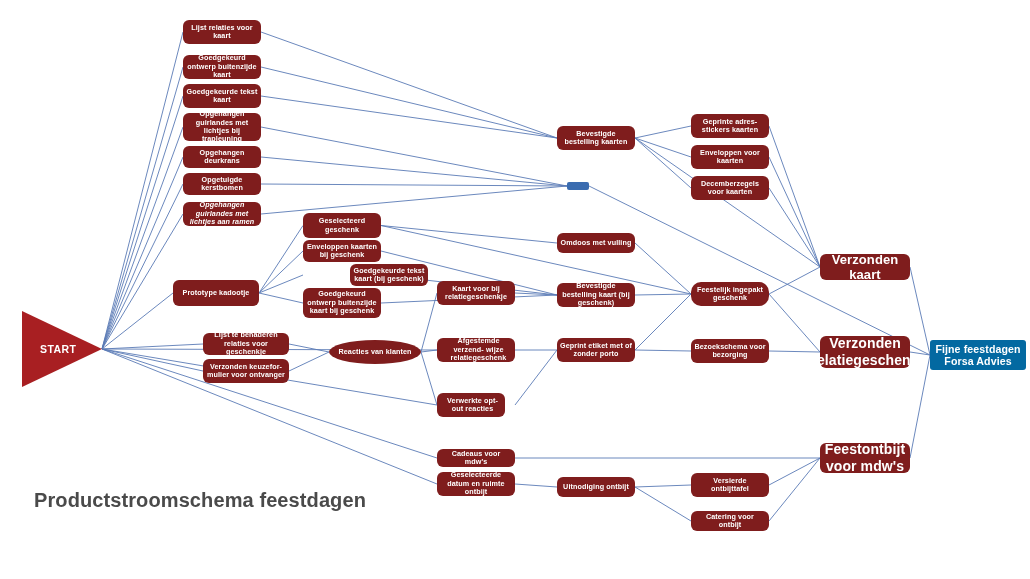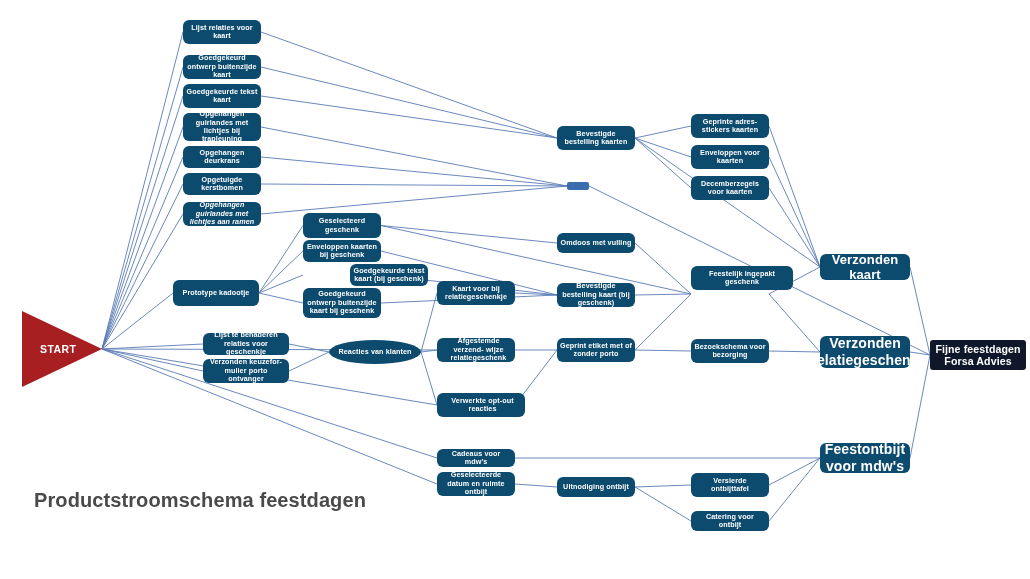--- a/index.html
+++ b/index.html
@@ -19,41 +19,41 @@
     position: absolute;
     left: 0;
     top: 0;
     width: 1030px;
     height: 579px;
     pointer-events: none;
   }
   .node {
     position: absolute;
     box-sizing: border-box;
-    background: #0c4a6e;
+    background: #7f1d1d;
     color: #ffffff;
     border-radius: 6px;
     display: flex;
     align-items: center;
     justify-content: center;
     text-align: center;
     font-weight: bold;
     line-height: 1.18;
     padding: 2px 3px;
     letter-spacing: 0.1px;
     z-index: 3;
   }
   .node.small  { font-size: 7.2px; }
   .node.medium { font-size: 14px; }
   .node.large  { font-size: 13px; }
   .node.ellipse {
     border-radius: 50%;
   }
   .node.terminal {
-    background: #0f172a;
+    background: #0369a1;
     font-size: 10.6px;
     border-radius: 3px;
   }
   .start-shape {
     position: absolute;
     z-index: 3;
     display: flex;
     align-items: center;
   }
   .start-tri {
@@ -203,32 +203,32 @@
       <div class="node small" style="left: 303px; top: 288px; width: 78px; height: 30px;">
         <span>Goedgekeurd ontwerp buitenzijde kaart bij geschenk</span>
       </div>
       <div class="node small" style="left: 173px; top: 280px; width: 86px; height: 26px;">
         <span>Prototype kadootje</span>
       </div>
       <div class="node small" style="left: 203px; top: 333px; width: 86px; height: 22px;">
         <span>Lijst te benaderen relaties voor geschenkje</span>
       </div>
       <div class="node small" style="left: 203px; top: 359px; width: 86px; height: 24px;">
-        <span>Verzonden keuzefor- mulier porto ontvanger</span>
+        <span>Verzonden keuzefor- mulier voor ontvanger</span>
       </div>
       <div class="node small ellipse" style="left: 329px; top: 340px; width: 92px; height: 24px;">
         <span>Reacties van klanten</span>
       </div>
       <div class="node small" style="left: 437px; top: 281px; width: 78px; height: 24px;">
         <span>Kaart voor bij relatiegeschenkje</span>
       </div>
       <div class="node small" style="left: 437px; top: 338px; width: 78px; height: 24px; padding-left: 8px;">
         <span>Afgestemde verzend- wijze relatiegeschenk</span>
       </div>
-      <div class="node small" style="left: 437px; top: 393px; width: 88px; height: 24px; padding-left: 6px;">
+      <div class="node small" style="left: 437px; top: 393px; width: 68px; height: 24px; padding-left: 6px;">
         <span>Verwerkte opt-out reacties</span>
       </div>
       <div class="node small" style="left: 437px; top: 449px; width: 78px; height: 18px;">
         <span>Cadeaus voor mdw's</span>
       </div>
       <div class="node small" style="left: 437px; top: 472px; width: 78px; height: 24px;">
         <span>Geselecteerde datum en ruimte ontbijt</span>
       </div>
       <div class="node small" style="left: 557px; top: 126px; width: 78px; height: 24px;">
         <span>Bevestigde bestelling kaarten</span>
@@ -247,21 +247,21 @@
       </div>
       <div class="node small" style="left: 691px; top: 114px; width: 78px; height: 24px;">
         <span>Geprinte adres- stickers kaarten</span>
       </div>
       <div class="node small" style="left: 691px; top: 145px; width: 78px; height: 24px;">
         <span>Enveloppen voor kaarten</span>
       </div>
       <div class="node small" style="left: 691px; top: 176px; width: 78px; height: 24px;">
         <span>Decemberzegels voor kaarten</span>
       </div>
-      <div class="node small" style="left: 691px; top: 266px; width: 102px; height: 24px;">
+      <div class="node small" style="left: 691px; top: 282px; width: 78px; height: 24px; border-radius: 10px;">
         <span>Feestelijk ingepakt geschenk</span>
       </div>
       <div class="node small" style="left: 691px; top: 339px; width: 78px; height: 24px;">
         <span>Bezoekschema voor bezorging</span>
       </div>
       <div class="node small" style="left: 691px; top: 473px; width: 78px; height: 24px;">
         <span>Versierde ontbijttafel</span>
       </div>
       <div class="node small" style="left: 691px; top: 511px; width: 78px; height: 20px;">
         <span>Catering voor ontbijt</span>

